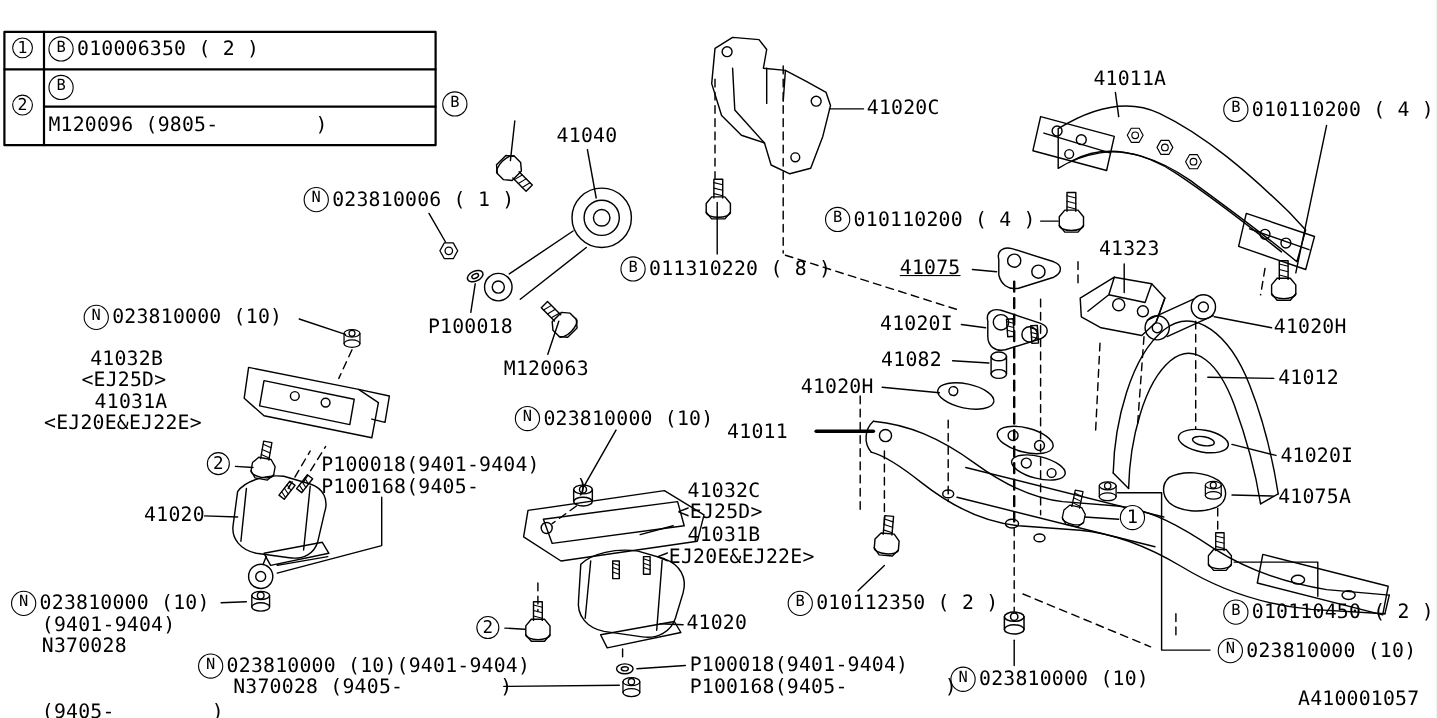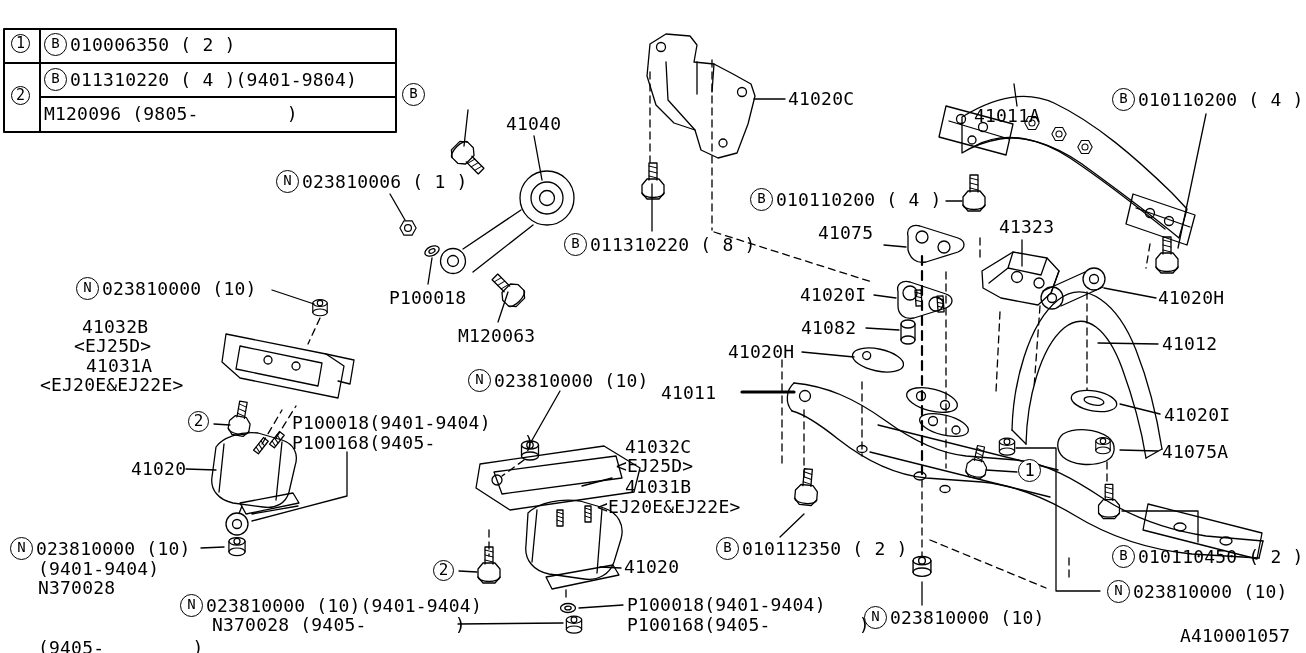--- a/index.html
+++ b/index.html
@@ -262,33 +262,33 @@
       <path d="M458,624 L563,623"></path>
       <path d="M579,608 L623,605"></path>
       <path d="M780,537 L804,514"></path>
       <path d="M922,582 L922,605"></path>
       <path d="M1017,472 L986,470"></path>
       <path d="M1016,448 L1056,448 L1056,591 L1100,591"></path>
       <path d="M1122,511 L1198,511 L1198,542"></path>
     </g>
   </svg>
 <div class="lbl" style="left: 44px; top: 34px;"><span class="circ">B</span><span>010006350 ( 2 )</span></div>
-    <div class="lbl" style="left: 44px; top: 69px;"><span class="circ">B</span><span>011310220 ( 4 )(9401-9804)</span></div>
+    <div class="lbl" style="left: 44px; top: 69px;"><span class="circ">B</span></div>
     <div class="lbl" style="left: 44px; top: 103px;"><span>M120096 (9805-        )</span></div>
     <div class="lbl" style="left: 402px; top: 84px;"><span class="circ">B</span></div>
     <div class="lbl" style="left: 506px; top: 113px;"><span>41040</span></div>
     <div class="lbl" style="left: 276px; top: 171px;"><span class="circ">N</span><span>023810006 ( 1 )</span></div>
     <div class="lbl" style="left: 389px; top: 287px;"><span>P100018</span></div>
     <div class="lbl" style="left: 458px; top: 325px; justify-content: flex-end;"><span>M120063</span></div>
     <div class="lbl" style="left: 564px; top: 234px;"><span class="circ">B</span><span>011310220 ( 8 )</span></div>
     <div class="lbl" style="left: 788px; top: 88px;"><span>41020C</span></div>
     <div class="lbl" style="left: 750px; top: 189px;"><span class="circ">B</span><span>010110200 ( 4 )</span></div>
-    <div class="lbl" style="left: 974px; top: 61px; margin-top: 44px;"><span>41011A</span></div>
+    <div class="lbl" style="left: 994px; top: 61px;"><span>41011A</span></div>
     <div class="lbl" style="left: 1112px; top: 89px;"><span class="circ">B</span><span>010110200 ( 4 )</span></div>
-    <div class="lbl" style="left: 818px; top: 222px;"><span>41075</span></div>
+    <div class="lbl" style="left: 818px; top: 233px; text-decoration: underline;"><span>41075</span></div>
     <div class="lbl" style="left: 999px; top: 216px;"><span>41323</span></div>
     <div class="lbl" style="left: 800px; top: 284px;"><span>41020I</span></div>
     <div class="lbl" style="left: 801px; top: 317px;"><span>41082</span></div>
     <div class="lbl" style="left: 728px; top: 341px;"><span>41020H</span></div>
     <div class="lbl" style="left: 661px; top: 382px;"><span>41011</span></div>
     <div class="lbl" style="left: 1158px; top: 287px;"><span>41020H</span></div>
     <div class="lbl" style="left: 1162px; top: 333px;"><span>41012</span></div>
     <div class="lbl" style="left: 1164px; top: 404px;"><span>41020I</span></div>
     <div class="lbl" style="left: 1162px; top: 441px;"><span>41075A</span></div>
     <div class="lbl" style="left: 76px; top: 278px;"><span class="circ">N</span><span>023810000 (10)</span></div>

